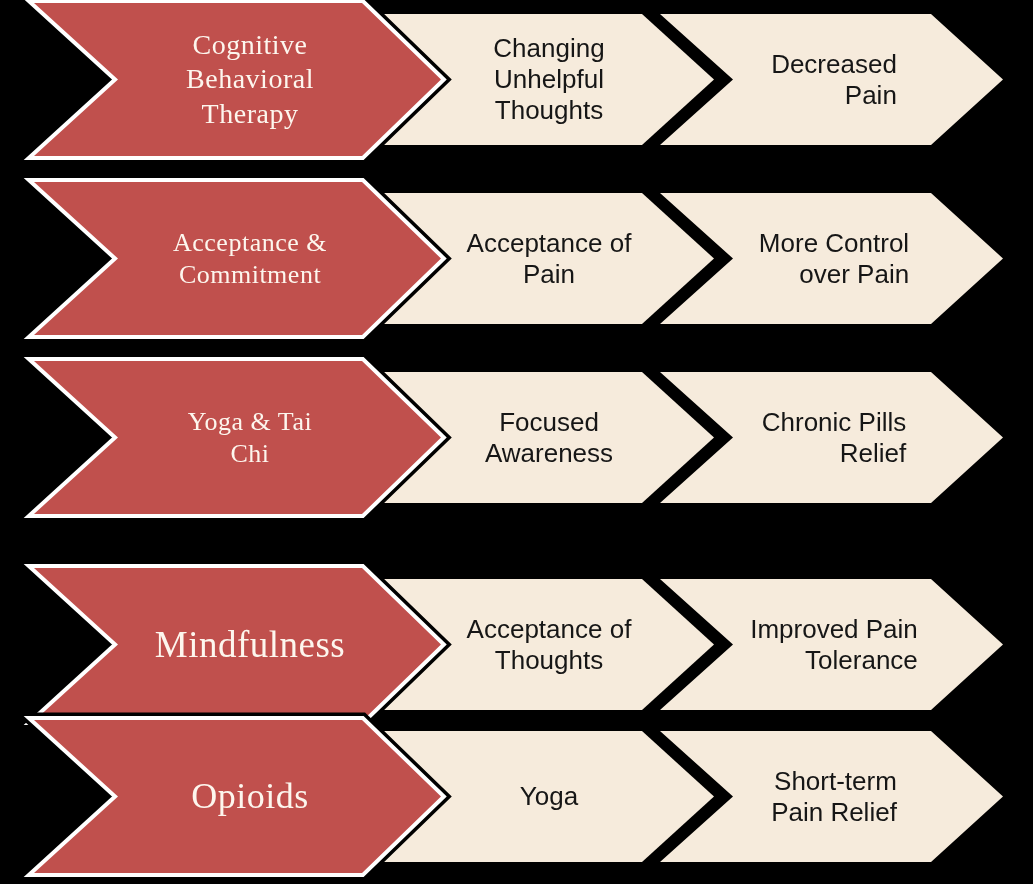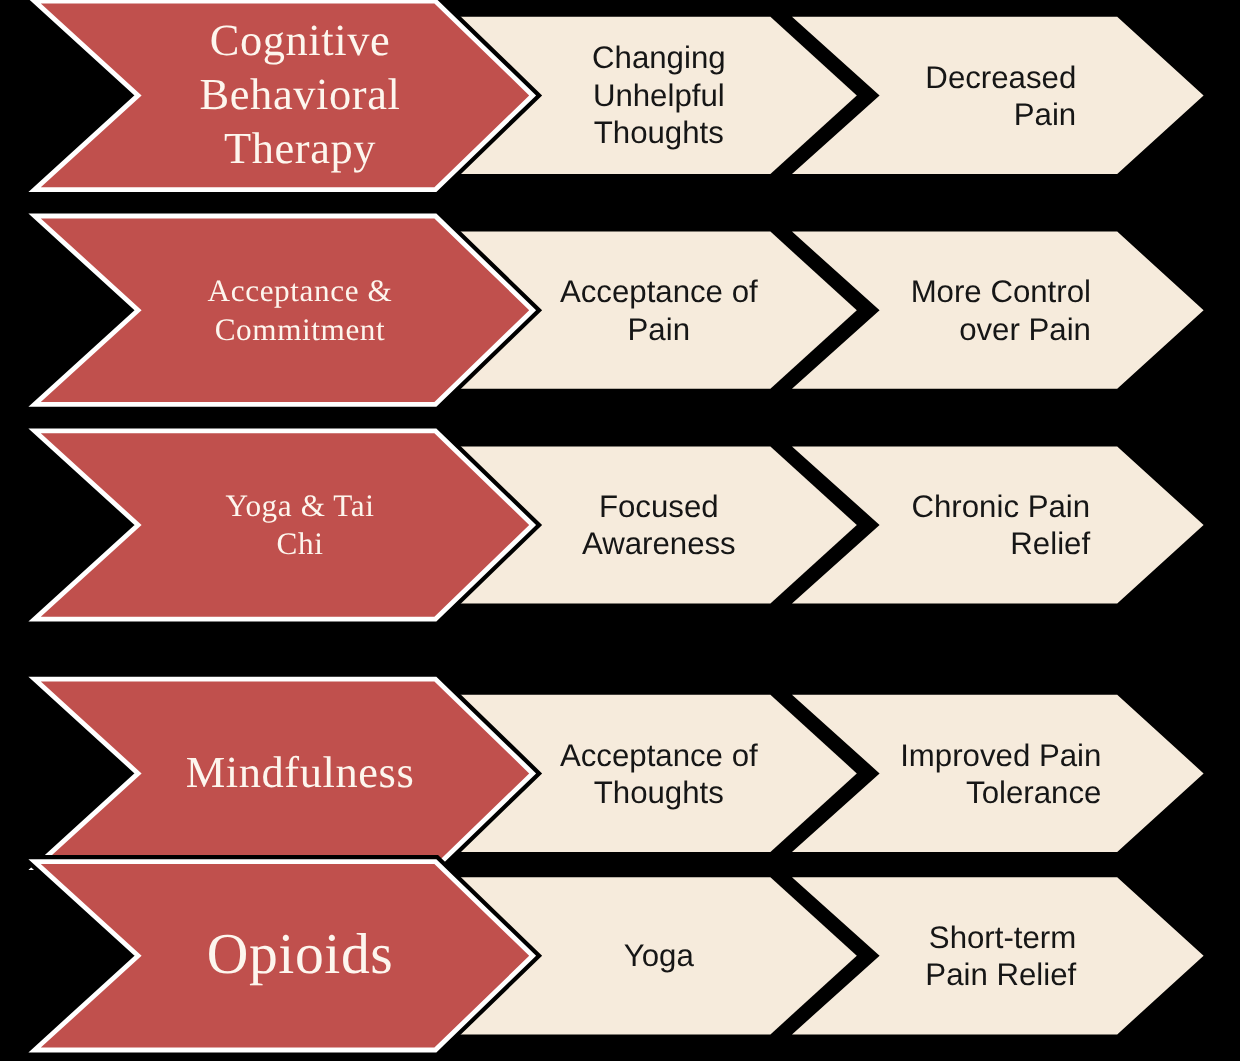--- a/index.html
+++ b/index.html
@@ -26,21 +26,21 @@
     color:#FDF6EE;
     font-family:"Liberation Serif", serif;
     line-height:1.22;letter-spacing:0.5px;
   }
   .label.mech{left:413px;width:272px;}
   .label.outc{left:703px;width:262px;text-align:right;}
   .label.mech,.label.outc{
     color:#161616;
     font-size:26px;line-height:1.18;
   }
-  .fs30{font-size:37px}.fs32{font-size:26px}.fs34{font-size:26px}.fs36{font-size:48px}.fs37{font-size:37px}
+  .fs30{font-size:28px}.fs32{font-size:26px}.fs34{font-size:26px}.fs36{font-size:36px}.fs37{font-size:37px}
 </style>
 </head>
 <body>
 
 <div class="stage">
 
   <div class="row" style="top:3px">
     <svg width="1033" height="153" viewBox="0 0 1033 153">
       <polygon class="shape-cream" points="380,11 642,11 714,76.5 642,142 380,142"></polygon>
       <polygon class="shape-cream" points="660,11 931,11 1003,76.5 931,142 660,142 733,76.5"></polygon>
@@ -79,21 +79,21 @@
       <polygon class="shape-cream" points="380,11 642,11 714,76.5 642,142 380,142"></polygon>
       <polygon class="shape-cream" points="660,11 931,11 1003,76.5 931,142 660,142 733,76.5"></polygon>
       <polygon class="shape-red-blackring" points="34,0 362,0 441,76.5 362,153 34,153 118,76.5"></polygon>
       <polygon class="shape-red-whitering" points="34,0 362,0 441,76.5 362,153 34,153 118,76.5"></polygon>
       <polygon class="shape-red" points="34,0 362,0 441,76.5 362,153 34,153 118,76.5"></polygon>
     </svg>
     <div class="label therapy fs34">Yoga &amp; Tai
 Chi</div>
     <div class="label mech">Focused
 Awareness</div>
-    <div class="label outc">Chronic Pain
+    <div class="label outc">Chronic Pills
 Relief</div>
   </div>
 
   <div class="row" style="top:568px">
     <svg width="1033" height="153" viewBox="0 0 1033 153">
       <polygon class="shape-cream" points="380,11 642,11 714,76.5 642,142 380,142"></polygon>
       <polygon class="shape-cream" points="660,11 931,11 1003,76.5 931,142 660,142 733,76.5"></polygon>
       <polygon class="shape-red-blackring" points="34,0 362,0 441,76.5 362,153 34,153 118,76.5"></polygon>
       <polygon class="shape-red-whitering" points="34,0 362,0 441,76.5 362,153 34,153 118,76.5"></polygon>
       <polygon class="shape-red" points="34,0 362,0 441,76.5 362,153 34,153 118,76.5"></polygon>

